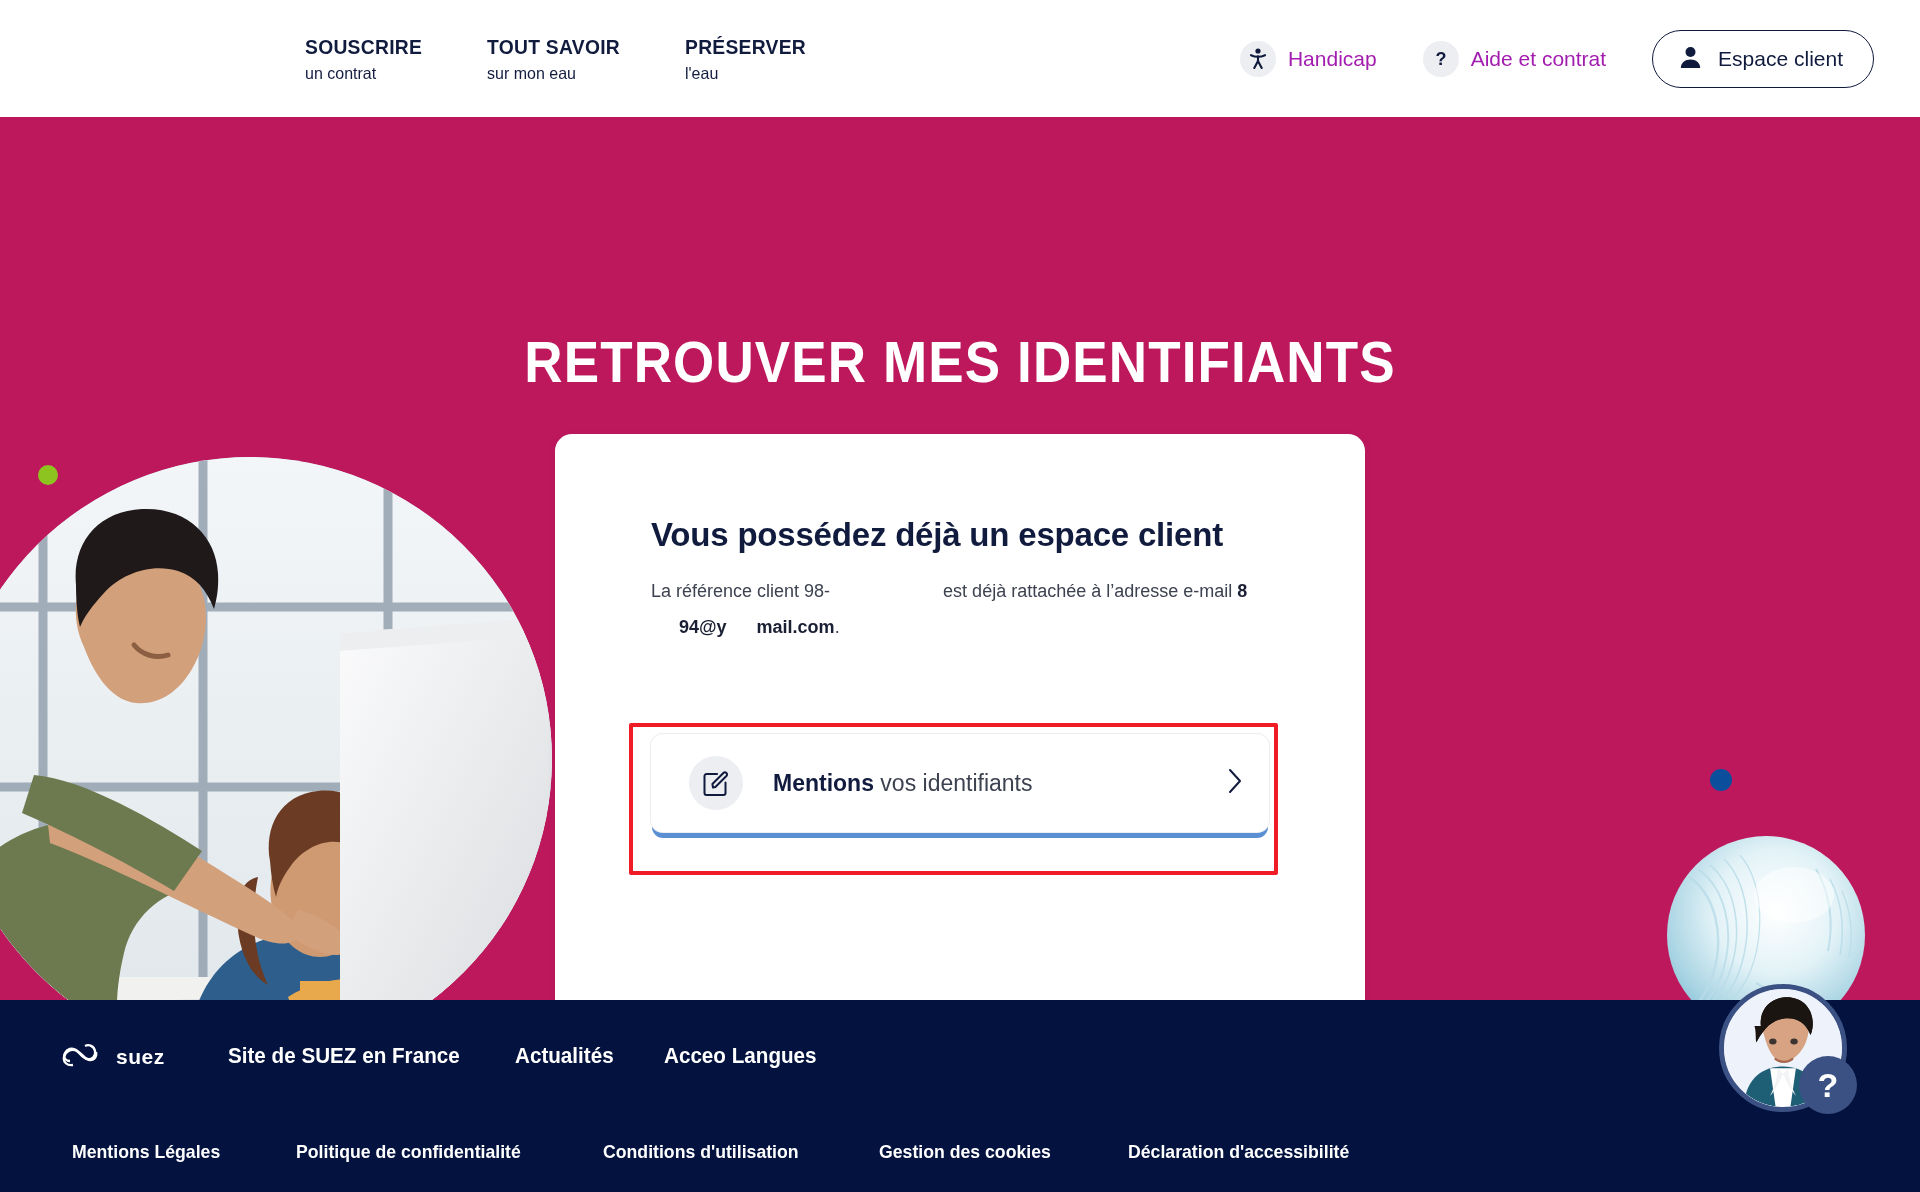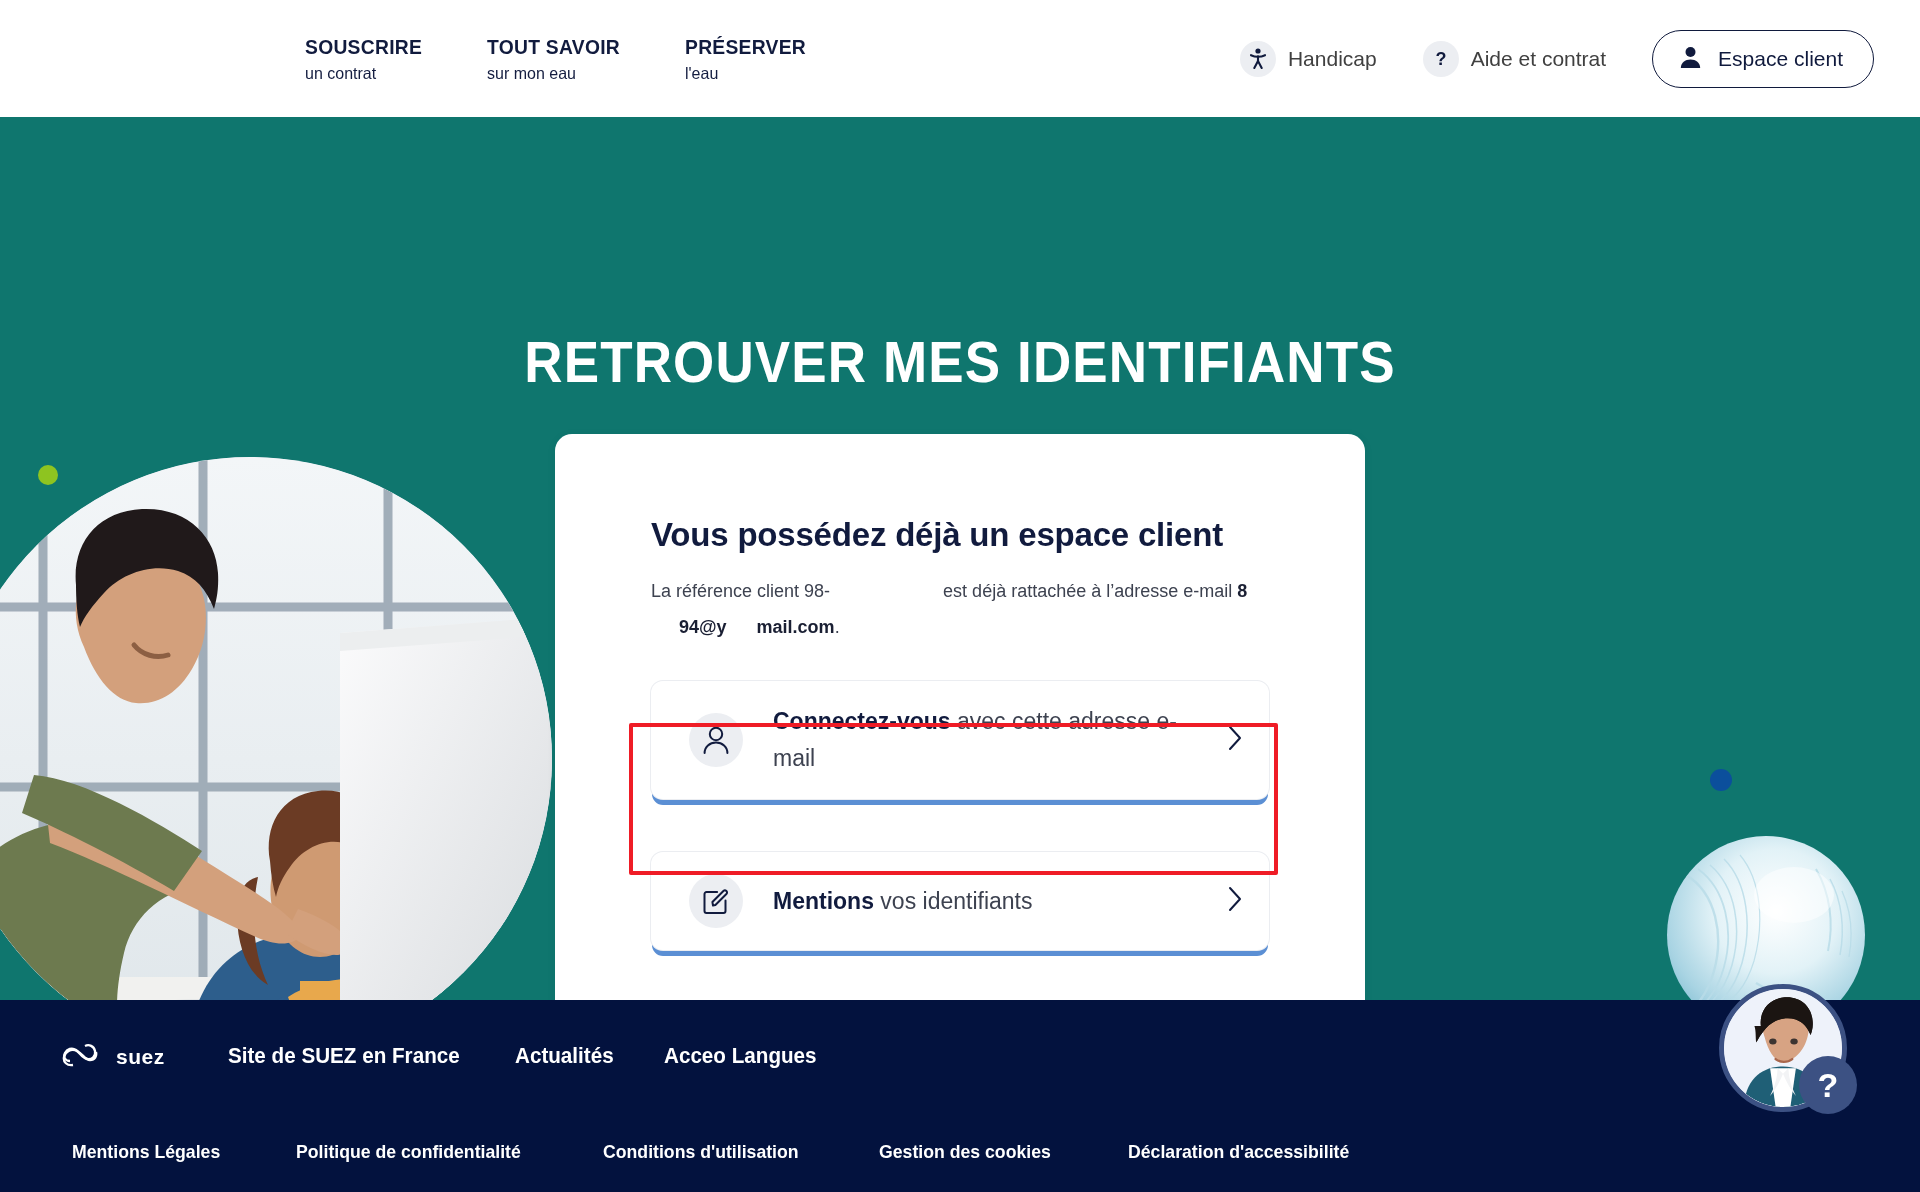--- a/index.html
+++ b/index.html
@@ -39,34 +39,34 @@
   }
   .hr-link {
     display: flex; align-items: center; gap: 12px;
     margin-right: 46px; cursor: pointer;
   }
   .hr-icon-circle {
     width: 36px; height: 36px; border-radius: 50%;
     background: #eceef2; display: flex; align-items: center; justify-content: center;
     flex: none;
   }
-  .hr-label { font-size: 21px; color: #404040; white-space: nowrap; }
+  .hr-label { font-size: 21px; color: #a21caf; white-space: nowrap; }
   .btn-espace {
     display: flex; align-items: center; gap: 16px;
     height: 58px; padding: 0 30px 0 26px;
     border: 1.6px solid #101a3d; border-radius: 29px;
     background: #fff; cursor: pointer;
   }
   .btn-espace .lbl { font-size: 21px; color: #101a3d; white-space: nowrap; }
 
   
   .hero {
     position: absolute; top: 117px; left: 0;
     width: 1920px; height: 883px;
-    background: #0f766e;
+    background: #be185d;
     overflow: hidden;
   }
   .hero-title {
     position: absolute; top: 212px; left: 0; width: 1920px;
     text-align: center;
     font-family: "Liberation Sans Narrow", "Liberation Sans", sans-serif;
     font-weight: bold;
     font-size: 57px;
     letter-spacing: 1.2px;
     color: #ffffff;
@@ -388,36 +388,20 @@
 
     <div class="card">
       <div class="card-title">Vous possédez déjà un espace client</div>
 
       <div class="card-para">
         <span>La référence client 98-</span><span class="redact" style="width:108px"></span><span> est déjà rattachée à l’adresse e-mail </span><b>8</b><span class="redact" style="width:28px"></span><b>94</b><b>@y</b><span class="redact" style="width:30px"></span><b>mail.com</b><span>.</span>
       </div>
 
       <div class="opt-wrap">
 
-        <div class="opt opt-1">
-          <span class="opt-ico">
-            <svg width="28" height="30" viewBox="0 0 28 30" fill="none">
-              <circle cx="14" cy="9" r="6.2" stroke="#111b3e" stroke-width="2"></circle>
-              <path d="M2.6 28c0-6.3 5.1-10.4 11.4-10.4S25.4 21.7 25.4 28" stroke="#111b3e" stroke-width="2" stroke-linecap="round"></path>
-            </svg>
-          </span>
-          <span class="opt-text">
-            <b>Connectez-vous</b><span> avec cette adresse e-mail</span>
-          </span>
-          <span class="opt-chev">
-            <svg width="16" height="28" viewBox="0 0 16 28" fill="none">
-              <path d="M3 3l10 11L3 25" stroke="#111b3e" stroke-width="2" stroke-linecap="round" stroke-linejoin="round"></path>
-            </svg>
-          </span>
-        </div>
 
         <div class="opt opt-2">
           <span class="opt-ico">
             <svg width="30" height="30" viewBox="0 0 30 30" fill="none">
               <path d="M24.5 14.6V25a2 2 0 0 1-2 2H5.5a2 2 0 0 1-2-2V8a2 2 0 0 1 2-2h10.6" stroke="#111b3e" stroke-width="2" stroke-linecap="round"></path>
               <path d="M12 19.5l2.4-.5 11-11a2.1 2.1 0 0 0-3-3l-11 11z" stroke="#111b3e" stroke-width="2" stroke-linejoin="round"></path>
             </svg>
           </span>
           <span class="opt-text">
             <b>Mentions</b><span> vos identifiants</span>

